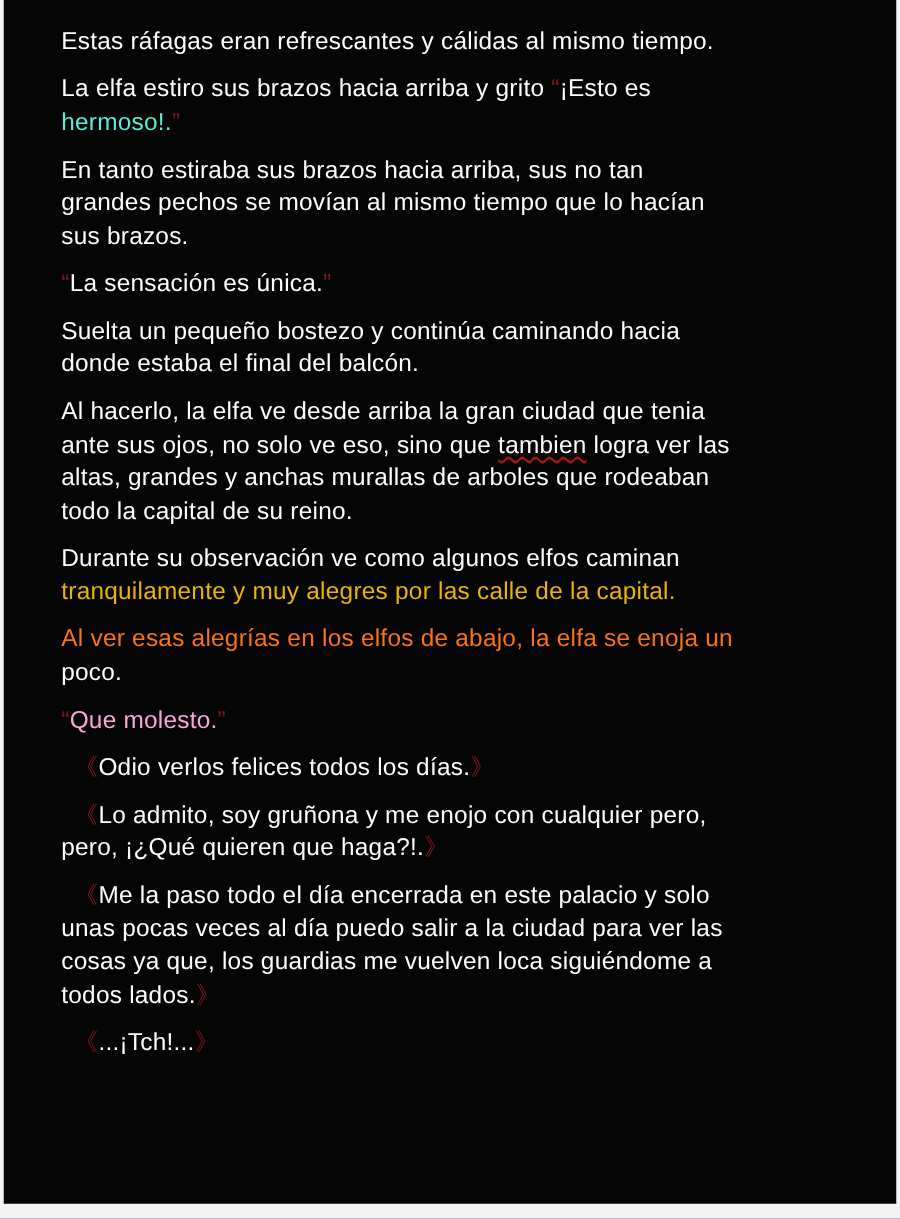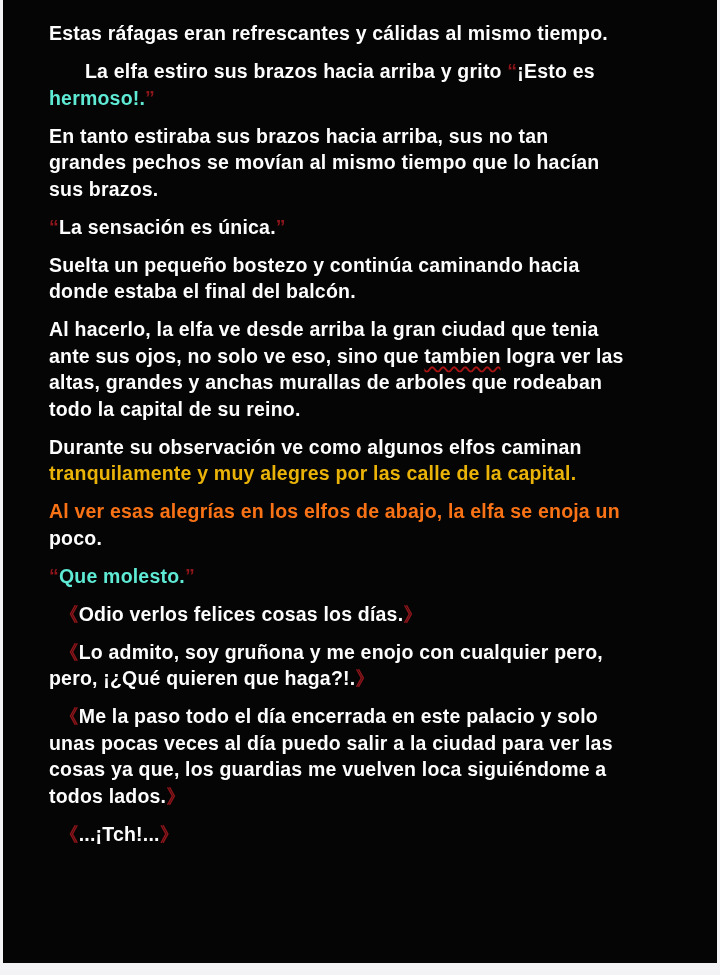--- a/index.html
+++ b/index.html
@@ -31,46 +31,46 @@
   }
   .story {
     position: relative;
     z-index: 1;
     padding: 20px 0 0 46px;
   }
   .story p {
     margin: 0 0 11.5px 0;
     font-size: 19.5px;
     line-height: 26.5px;
-    font-weight: bold;
+    font-weight: normal;
     white-space: nowrap;
     letter-spacing: 0.2px;
   }
   .story p.indent { text-indent: 10px; }
   .seg-w {  }
   .seg-r {  }
   .seg-squiggle {
     text-decoration-line: underline;
     text-decoration-style: wavy;
     text-decoration-thickness: 2px;
     text-underline-offset: 3px;
   }
 </style>
 </head>
 <body style="background: rgb(243, 243, 246);">
 
 <div class="canvas" style="background: rgb(5, 5, 5);">
   <div class="story" id="story">
       <p><span class="seg-w" style="color: rgb(253, 253, 253);">Estas ráfagas eran refrescantes y cálidas al mismo tiempo.</span></p>
-      <p><span class="seg-w" style="color: rgb(253, 253, 253); margin-left: 36px;">La elfa estiro sus brazos hacia arriba y grito </span><span class="seg-r" style="color: rgb(142, 21, 26);">“</span><span class="seg-w" style="color: rgb(253, 253, 253);">¡Esto es</span><br><span class="seg-w" style="color: #5eead4;">hermoso!.</span><span class="seg-r" style="color: rgb(142, 21, 26);">”</span></p>
+      <p><span class="seg-w" style="color: rgb(253, 253, 253);">La elfa estiro sus brazos hacia arriba y grito </span><span class="seg-r" style="color: rgb(142, 21, 26);">“</span><span class="seg-w" style="color: rgb(253, 253, 253);">¡Esto es</span><br><span class="seg-w" style="color: #5eead4;">hermoso!.</span><span class="seg-r" style="color: rgb(142, 21, 26);">”</span></p>
       <p><span class="seg-w" style="color: rgb(253, 253, 253);">En tanto estiraba sus brazos hacia arriba, sus no tan</span><br><span class="seg-w" style="color: rgb(253, 253, 253);">grandes pechos se movían al mismo tiempo que lo hacían</span><br><span class="seg-w" style="color: rgb(253, 253, 253);">sus brazos.</span></p>
       <p><span class="seg-r" style="color: rgb(142, 21, 26);">“</span><span class="seg-w" style="color: rgb(253, 253, 253);">La sensación es única.</span><span class="seg-r" style="color: rgb(142, 21, 26);">”</span></p>
       <p><span class="seg-w" style="color: rgb(253, 253, 253);">Suelta un pequeño bostezo y continúa caminando hacia</span><br><span class="seg-w" style="color: rgb(253, 253, 253);">donde estaba el final del balcón.</span></p>
       <p><span class="seg-w" style="color: rgb(253, 253, 253);">Al hacerlo, la elfa ve desde arriba la gran ciudad que tenia</span><br><span class="seg-w" style="color: rgb(253, 253, 253);">ante sus ojos, no solo ve eso, sino que </span><span class="seg-w seg-squiggle" style="color: rgb(253, 253, 253); text-decoration-color: rgb(168, 20, 20);">tambien</span><span class="seg-w" style="color: rgb(253, 253, 253);"> logra ver las</span><br><span class="seg-w" style="color: rgb(253, 253, 253);">altas, grandes y anchas murallas de arboles que rodeaban</span><br><span class="seg-w" style="color: rgb(253, 253, 253);">todo la capital de su reino.</span></p>
       <p><span class="seg-w" style="color: rgb(253, 253, 253);">Durante su observación ve como algunos elfos caminan</span><br><span class="seg-w" style="color: #eab308;">tranquilamente y muy alegres por las calle de la capital.</span></p>
       <p><span class="seg-w" style="color: #f97316;">Al ver esas alegrías en los elfos de abajo, la elfa se enoja un</span><br><span class="seg-w" style="color: rgb(253, 253, 253);">poco.</span></p>
-      <p><span class="seg-r" style="color: rgb(142, 21, 26);">“</span><span class="seg-w" style="color: #5eead4;">Que molesto.</span><span class="seg-r" style="color: rgb(142, 21, 26);">”</span></p>
-      <p class="indent"><span class="seg-r" style="color: rgb(142, 21, 26);">《</span><span class="seg-w" style="color: rgb(253, 253, 253);">Odio verlos felices cosas los días.</span><span class="seg-r" style="color: rgb(142, 21, 26);">》</span></p>
+      <p><span class="seg-r" style="color: rgb(142, 21, 26);">“</span><span class="seg-w" style="color: #f9a8d4;">Que molesto.</span><span class="seg-r" style="color: rgb(142, 21, 26);">”</span></p>
+      <p class="indent"><span class="seg-r" style="color: rgb(142, 21, 26);">《</span><span class="seg-w" style="color: rgb(253, 253, 253);">Odio verlos felices todos los días.</span><span class="seg-r" style="color: rgb(142, 21, 26);">》</span></p>
       <p class="indent"><span class="seg-r" style="color: rgb(142, 21, 26);">《</span><span class="seg-w" style="color: rgb(253, 253, 253);">Lo admito, soy gruñona y me enojo con cualquier pero,</span><br><span class="seg-w" style="color: rgb(253, 253, 253);">pero, ¡¿Qué quieren que haga?!.</span><span class="seg-r" style="color: rgb(142, 21, 26);">》</span></p>
       <p class="indent"><span class="seg-r" style="color: rgb(142, 21, 26);">《</span><span class="seg-w" style="color: rgb(253, 253, 253);">Me la paso todo el día encerrada en este palacio y solo</span><br><span class="seg-w" style="color: rgb(253, 253, 253);">unas pocas veces al día puedo salir a la ciudad para ver las</span><br><span class="seg-w" style="color: rgb(253, 253, 253);">cosas ya que, los guardias me vuelven loca siguiéndome a</span><br><span class="seg-w" style="color: rgb(253, 253, 253);">todos lados.</span><span class="seg-r" style="color: rgb(142, 21, 26);">》</span></p>
       <p class="indent"><span class="seg-r" style="color: rgb(142, 21, 26);">《</span><span class="seg-w" style="color: rgb(253, 253, 253); margin-top: 40px;">...¡Tch!...</span><span class="seg-r" style="color: rgb(142, 21, 26);">》</span></p>
     </div>
 </div>
 
 </body></html>

